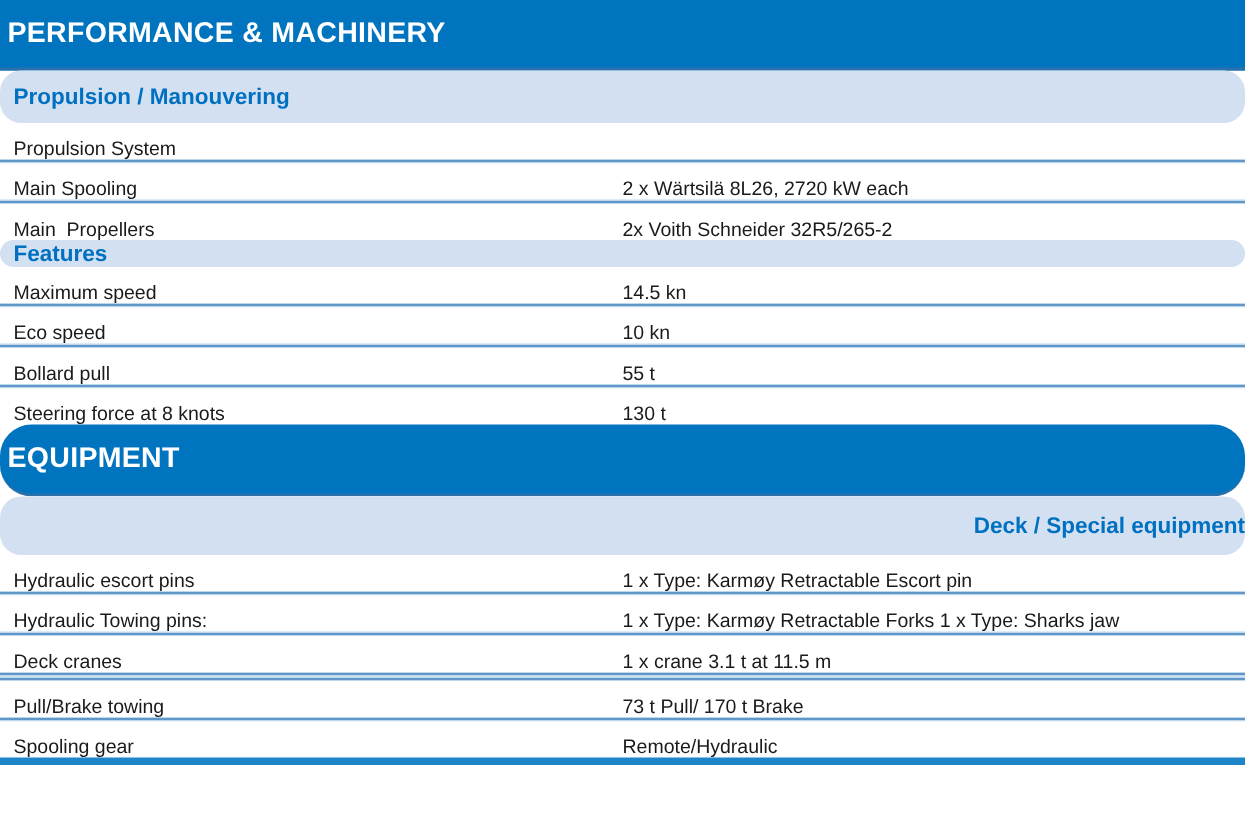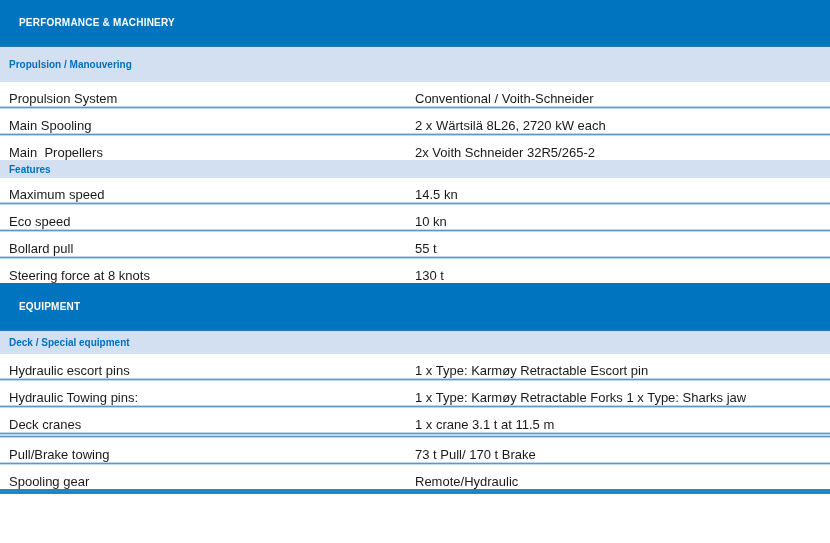--- a/index.html
+++ b/index.html
@@ -18,40 +18,41 @@
     overflow: hidden;
     background: #ffffff;
     font-family: "Liberation Sans", sans-serif;
   }
   .spec-table { width: 830px; }
   .section-header {
     height: 47px;
     background: var(--header-bg);
     border-bottom: 2px solid var(--header-edge);
     color: #ffffff;
-    font-size: 10px;
+    font-size: 19px;
     font-weight: bold;
     letter-spacing: 0.2px;
     display: flex;
     align-items: center;
-    padding-left: 19px;
+    padding-left: 5px;
   }
-  .section-header.equipment { height: 48px; }
+  .section-header.equipment { height: 48px; border-radius: 21px; }
   .subsection {
     background: var(--band-bg);
     color: var(--subsection-text);
-    font-size: 10px;
+    font-size: 15px;
     font-weight: bold;
     display: flex;
     align-items: center;
     padding-left: 9px;
+    border-radius: 14px;
   }
   .subsection.h35 { height: 35px; }
   .subsection.h34 { height: 18px; }
-  .subsection.h33 { height: 23px; }
+  .subsection.h33 { height: 39px; justify-content: flex-end; }
   .row {
     height: 24px;
     display: flex;
     align-items: flex-end;
     font-size: 13px;
     color: var(--body-text);
     background: #ffffff;
   }
   .row .label {
     flex: 0 0 415px;
@@ -84,21 +85,20 @@
   <div class="section-header">
     <span>PERFORMANCE &amp; MACHINERY</span>
   </div>
 
   <div class="subsection h35">
     <span>Propulsion / Manouvering</span>
   </div>
 
   <div class="row">
     <div class="label">Propulsion System</div>
-    <div class="value">Conventional / Voith-Schneider</div>
   </div>
   <div class="sep"></div>
   <div class="row">
     <div class="label">Main Spooling</div>
     <div class="value">2 x Wärtsilä 8L26, 2720 kW each</div>
   </div>
   <div class="sep"></div>
   <div class="row">
     <div class="label">Main  Propellers</div>
     <div class="value">2x Voith Schneider 32R5/265-2</div>

